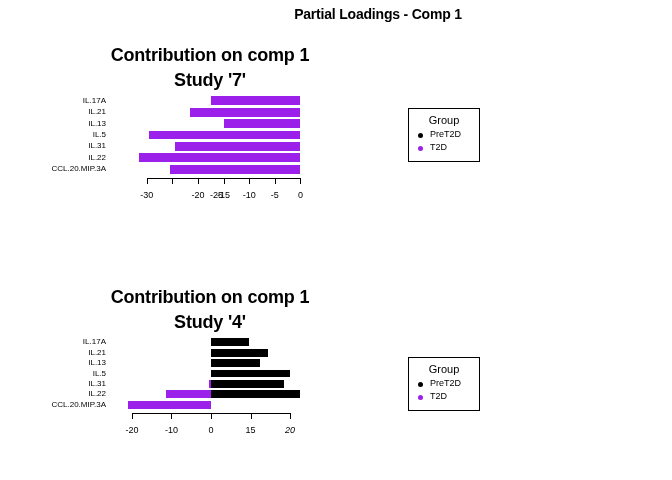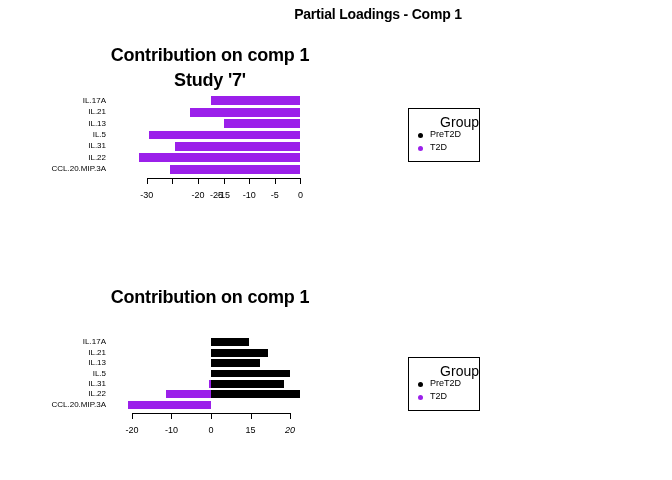--- a/index.html
+++ b/index.html
@@ -64,22 +64,22 @@
   }
   .legend-box {
     position: absolute;
     border: 1px solid #000000;
     background: #ffffff;
     box-sizing: border-box;
   }
   .legend-title {
     position: absolute;
     width: 100%;
-    text-align: right;
-    font-size: 14px;
+    text-align: center;
+    font-size: 11px;
     top: 5px;
   }
   .legend-item { position: absolute; font-size: 9px; white-space: nowrap; }
   .legend-dot {
     position: absolute;
     width: 5px;
     height: 5px;
     border-radius: 50%;
     left: 0;
     top: 4px;
@@ -96,20 +96,21 @@
   <div class="panel-title" style="left:70px;top:70px;width:280px;">Study '7'</div>
   <div class="plot-area" style="left:0;top:0;width:672px;height:240px;"></div>
   <div class="ylabels" style="left:0;top:0;width:108px;height:240px;"></div>
   <div class="legend-box" style="left:408px;top:108px;width:72px;height:54px;">
     <div class="legend-title">Group</div>
   </div>
 </div>
 
 <div class="panel" style="top:240px;height:240px;">
   <div class="panel-title" style="left:70px;top:47px;width:280px;">Contribution on comp 1</div>
+  <div class="panel-title" style="left:70px;top:72px;width:280px;">Study '4'</div>
   <div class="plot-area" style="left:0;top:0;width:672px;height:240px;"></div>
   <div class="ylabels" style="left:0;top:0;width:108px;height:240px;"></div>
   <div class="legend-box" style="left:408px;top:117px;width:72px;height:54px;">
     <div class="legend-title">Group</div>
   </div>
 </div>
 
 <div class="ylabel" style="top: 95.7143px; right: 566px;">IL.17A</div>
 <div class="ylabel" style="top: 107.143px; right: 566px;">IL.21</div>
 <div class="ylabel" style="top: 118.571px; right: 566px;">IL.13</div>

